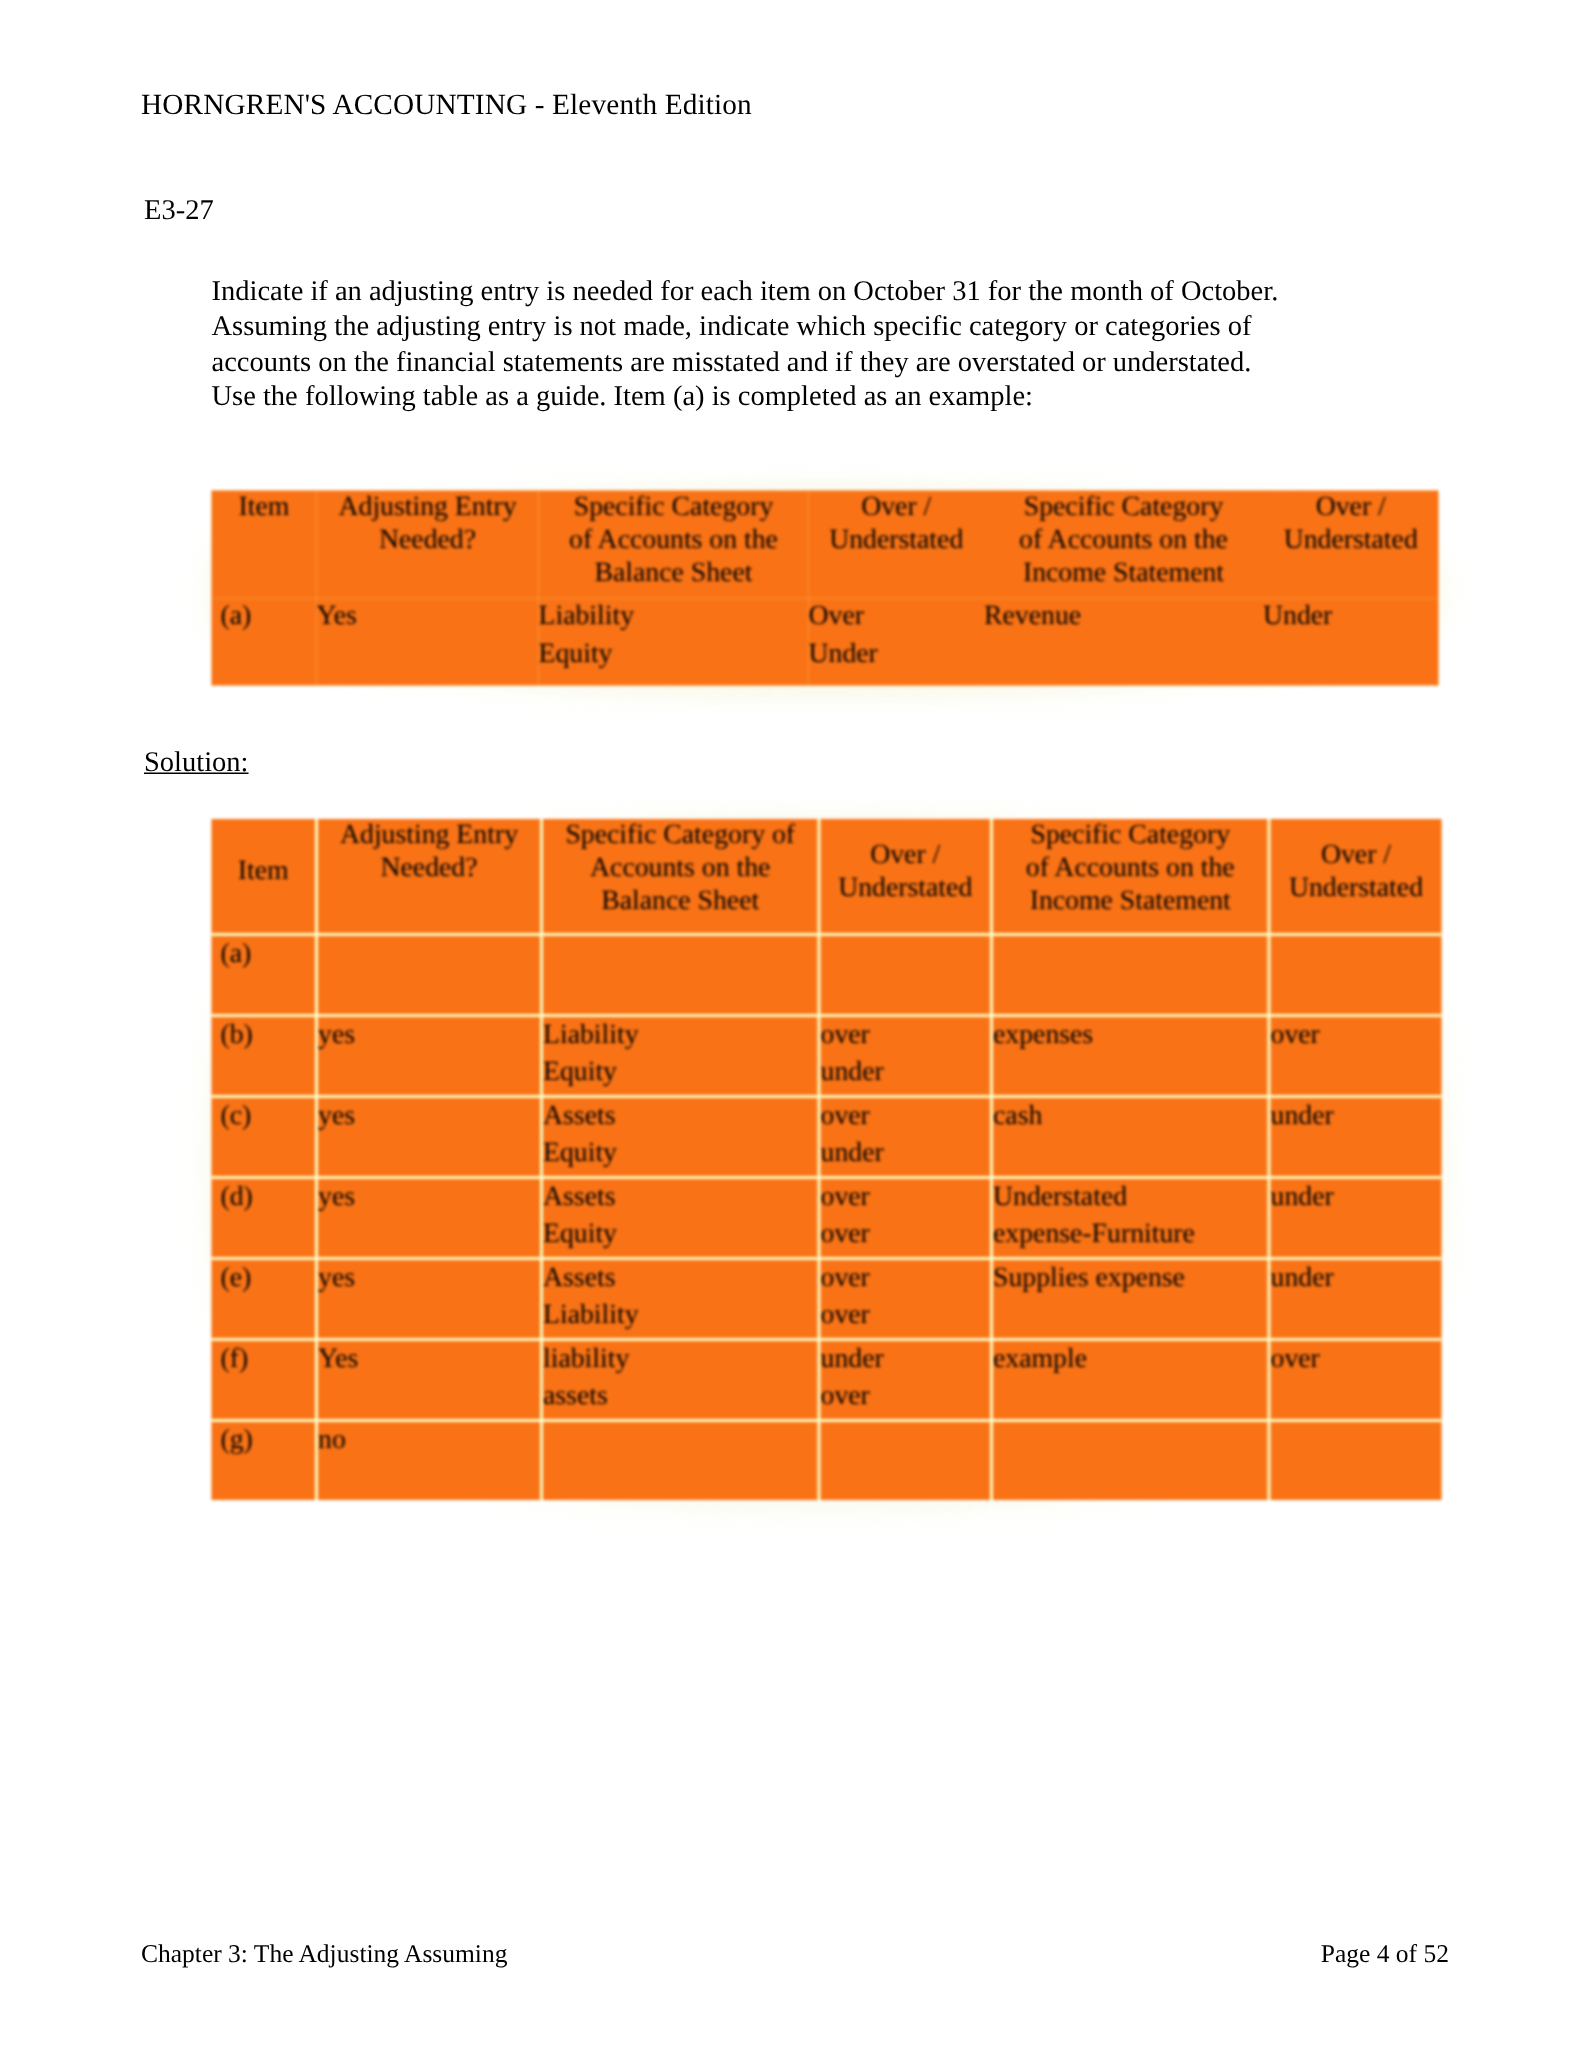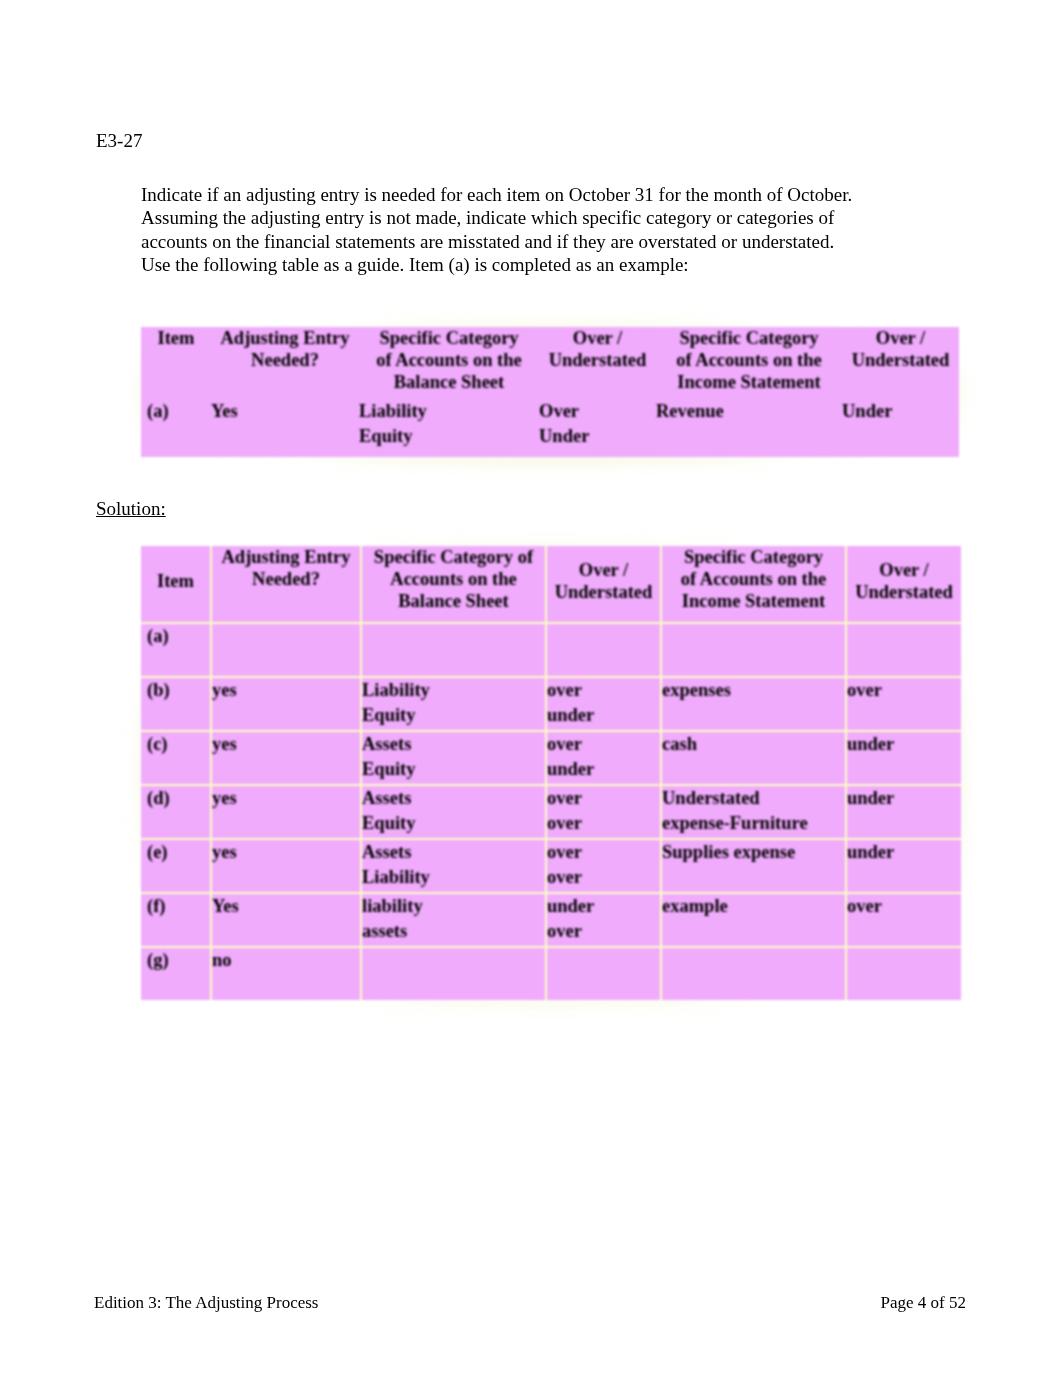--- a/index.html
+++ b/index.html
@@ -81,22 +81,22 @@
     z-index: 1;
     border-collapse: collapse;
     table-layout: fixed;
     background: #f6f691;
     font-size: 18.5px;
     line-height: 25px;
   }
   table.ledger td, table.ledger th {
     vertical-align: top;
     padding: 0;
-    background: #f0abfc;
-    font-weight: bold;
+    background: #f97316;
+    font-weight: normal;
   }
   
   table.ledger.ruled td, table.ledger.ruled th {
     border-right: 2px solid #fdfdc6;
     border-bottom: 2px solid #fdfdc6;
   }
   table.ledger.ruled td:last-child, table.ledger.ruled th:last-child {
     border-right: none;
   }
   table.ledger.ruled tr:last-child td {
@@ -145,20 +145,21 @@
     right: 96px;
     top: 1293px;
     font-size: 17px;
   }
 </style>
 </head>
 <body>
 
 <div class="page">
 
+  <div class="doc-header">HORNGREN'S ACCOUNTING - Eleventh Edition</div>
 
   <div class="exercise-no">E3-27</div>
 
   <div class="instructions">Indicate if an adjusting entry is needed for each item on October 31 for the month of October. Assuming the adjusting entry is not made, indicate which specific category or categories of accounts on the financial statements are misstated and if they are overstated or understated. Use the following table as a guide. Item (a) is completed as an example:</div>
 
   <div class="tbl-wrap" id="table-example">
     <table class="ledger">
       <colgroup>
         <col style="width:70px">
         <col style="width:148px">
@@ -406,16 +407,16 @@
           </td>
           <td class="cell">
             <span class="line2"></span>
             <span class="line2"></span>
           </td>
         </tr>
       </tbody>
     </table>
   </div>
 
-  <div class="footer-left">Edition 3: The Adjusting Process</div>
+  <div class="footer-left">Chapter 3: The Adjusting Assuming</div>
   <div class="footer-right">Page 4 of 52</div>
 
 </div>
 
 </body></html>

